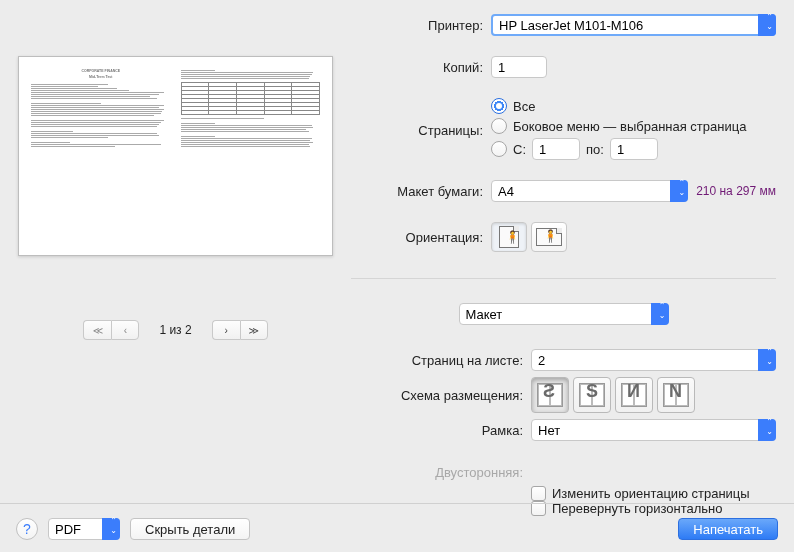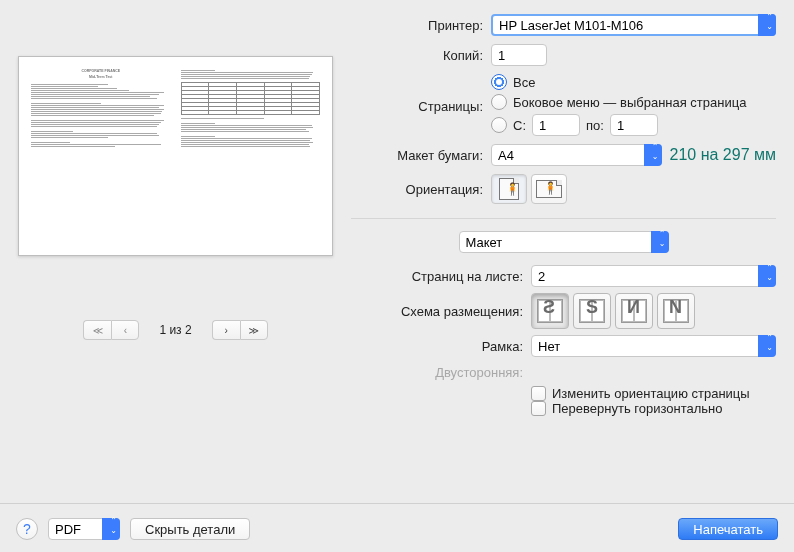--- a/index.html
+++ b/index.html
@@ -70,21 +70,21 @@
     color:#888;
   }
   .nav-group .nav-btn:first-child { border-radius: 4px 0 0 4px; border-right:none;}
   .nav-group .nav-btn:last-child { border-radius: 0 4px 4px 0;}
   .nav-label { margin: 0 14px; font-size:12px; color:#222;}
 
   .right-pane {
     flex: 1;
     display: flex;
     flex-direction: column;
-    gap: 8px;
+    gap: 20px;
   }
   .row {
     display: flex;
     align-items: center;
     gap: 8px;
   }
   .row-label {
     width: 132px;
     text-align: right;
     color: #222;
@@ -259,21 +259,21 @@
     background: linear-gradient(#fff,#f4f4f4);
     font-size:13px;
     color:#222;
   }
   .mac-btn.primary {
     background: linear-gradient(#6aa8fa,#2e7bf5);
     border-color:#2c6fe0;
     color:#fff;
   }
   .footer-right { display:flex; gap:10px;}
-  .tiny-note { font-size:16px; color:#0f766e; white-space:nowrap;}
+  .tiny-note { font-size:12px; color:#701a75; white-space:nowrap;}
 </style>
 </head>
 <body>
 
 <div class="dialog">
   <div class="content">
 
     <div class="left-pane">
       <div class="preview-thumb">
         <div class="thumb-page">
@@ -520,21 +520,21 @@
           </div>
         </div>
         <div class="row" style="margin-top:6px">
           <span class="row-label">Рамка:</span>
           <span class="select-wrap" style="flex:1">
             <select class="mac" style="width:100%">
               <option>Нет</option>
             </select>
           </span>
         </div>
-        <div class="row" style="margin-top:8px">
+        <div class="row" style="margin-top:24px">
           <span class="row-label dim">Двусторонняя:</span>
         </div>
         <div class="row" style="margin-top:6px">
           <span class="row-label"></span>
           <div class="checkbox-row">
             <input type="checkbox" class="mac" style="">
             <span>Изменить ориентацию страницы</span>
           </div>
         </div>
         <div class="row">

